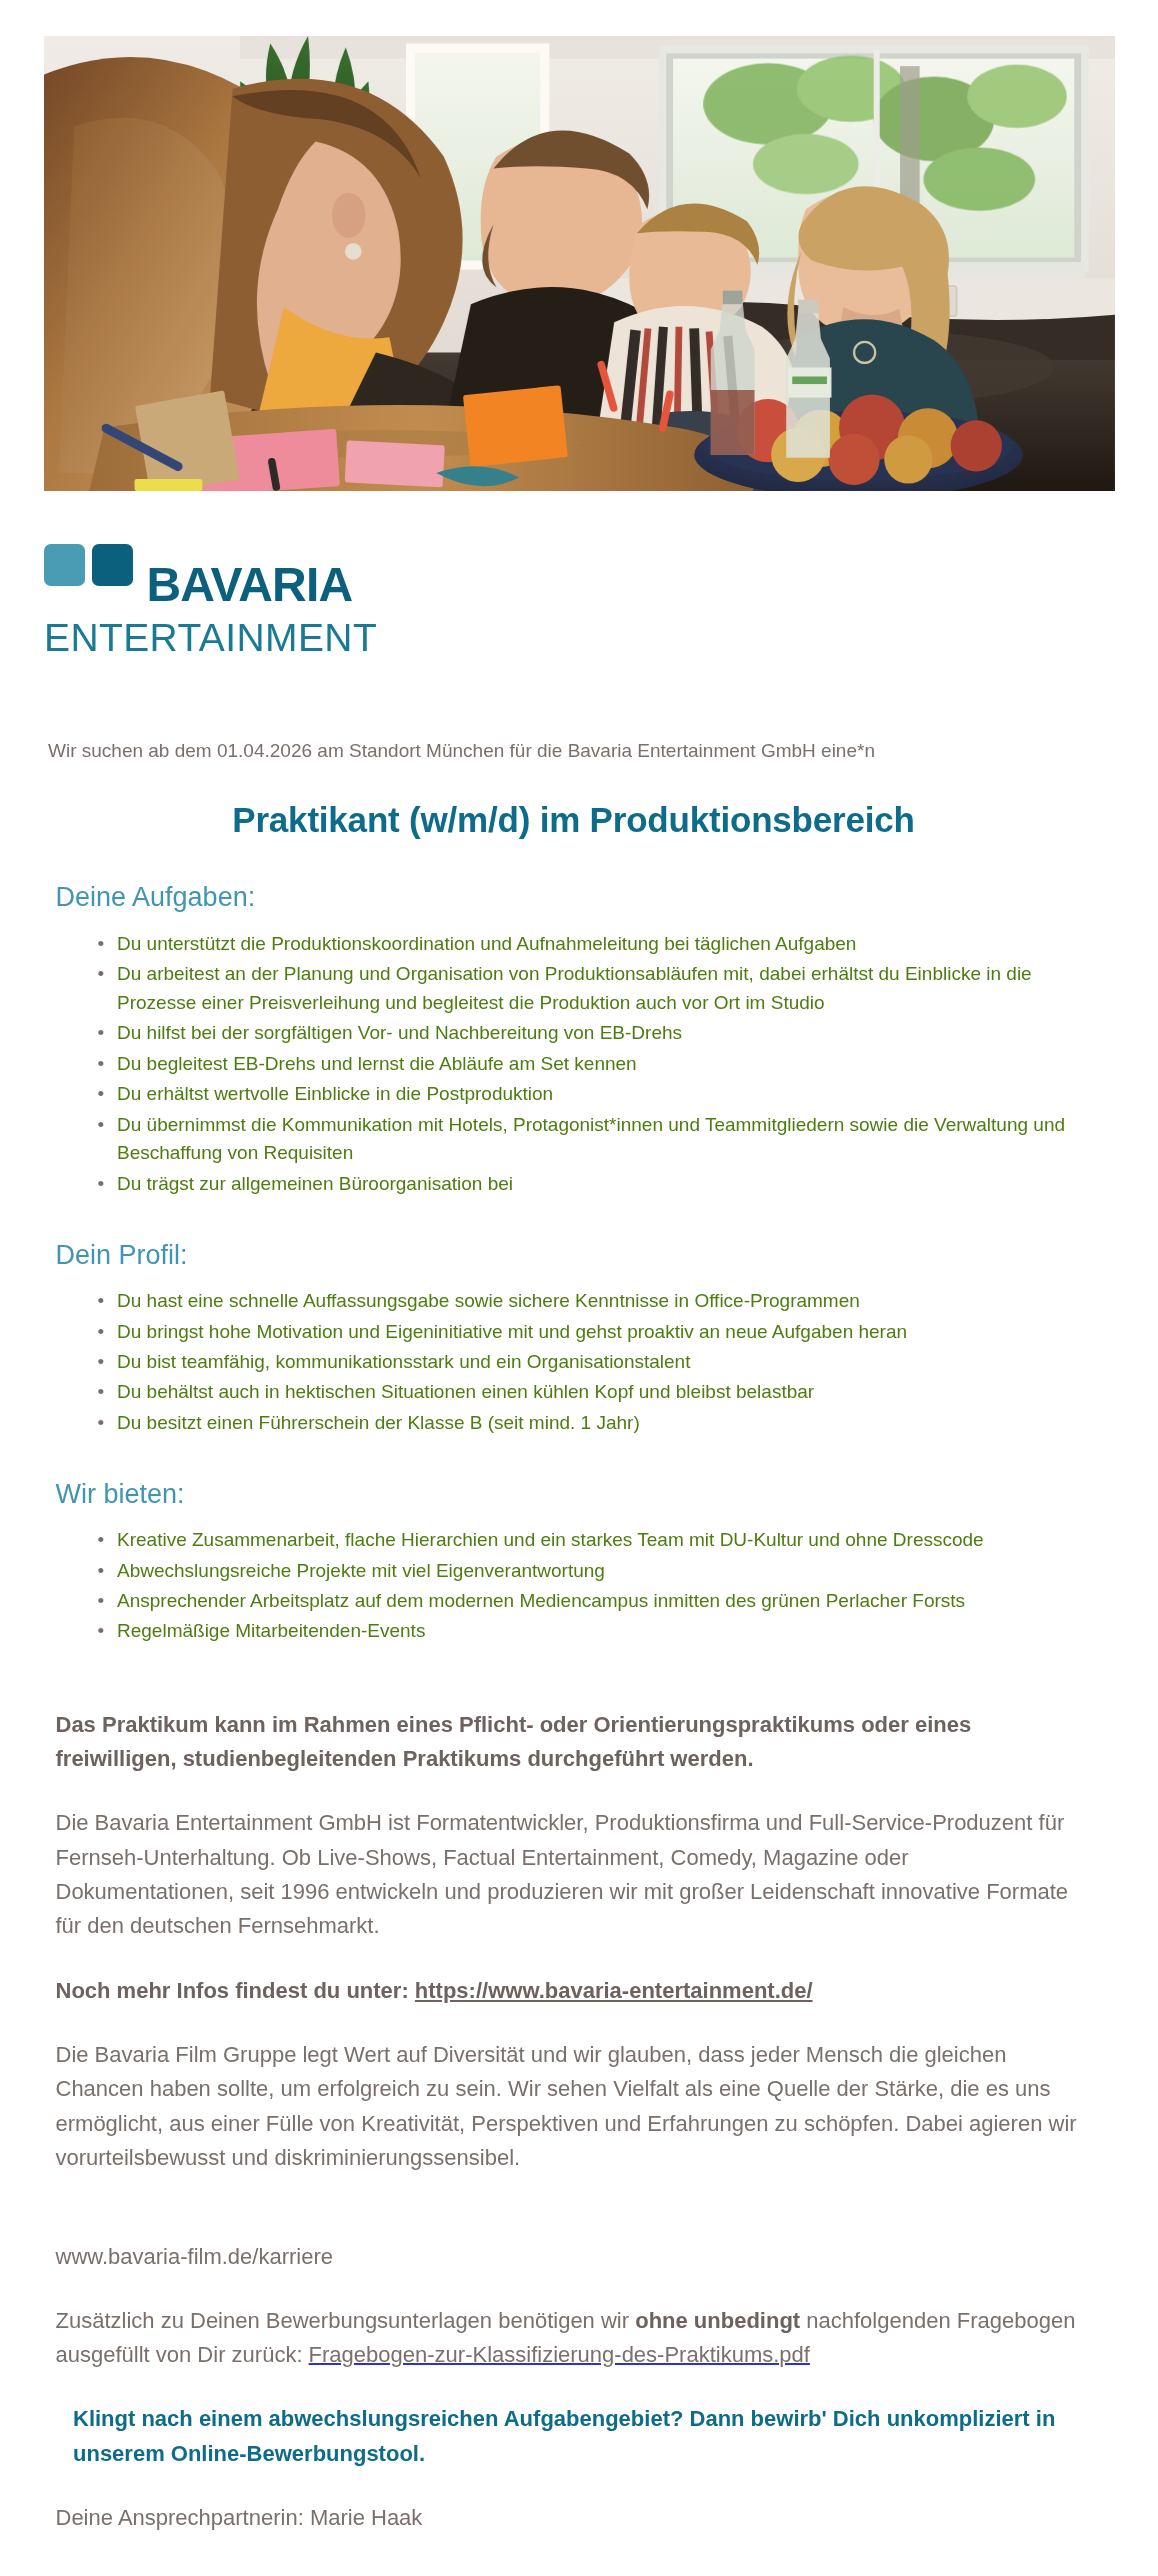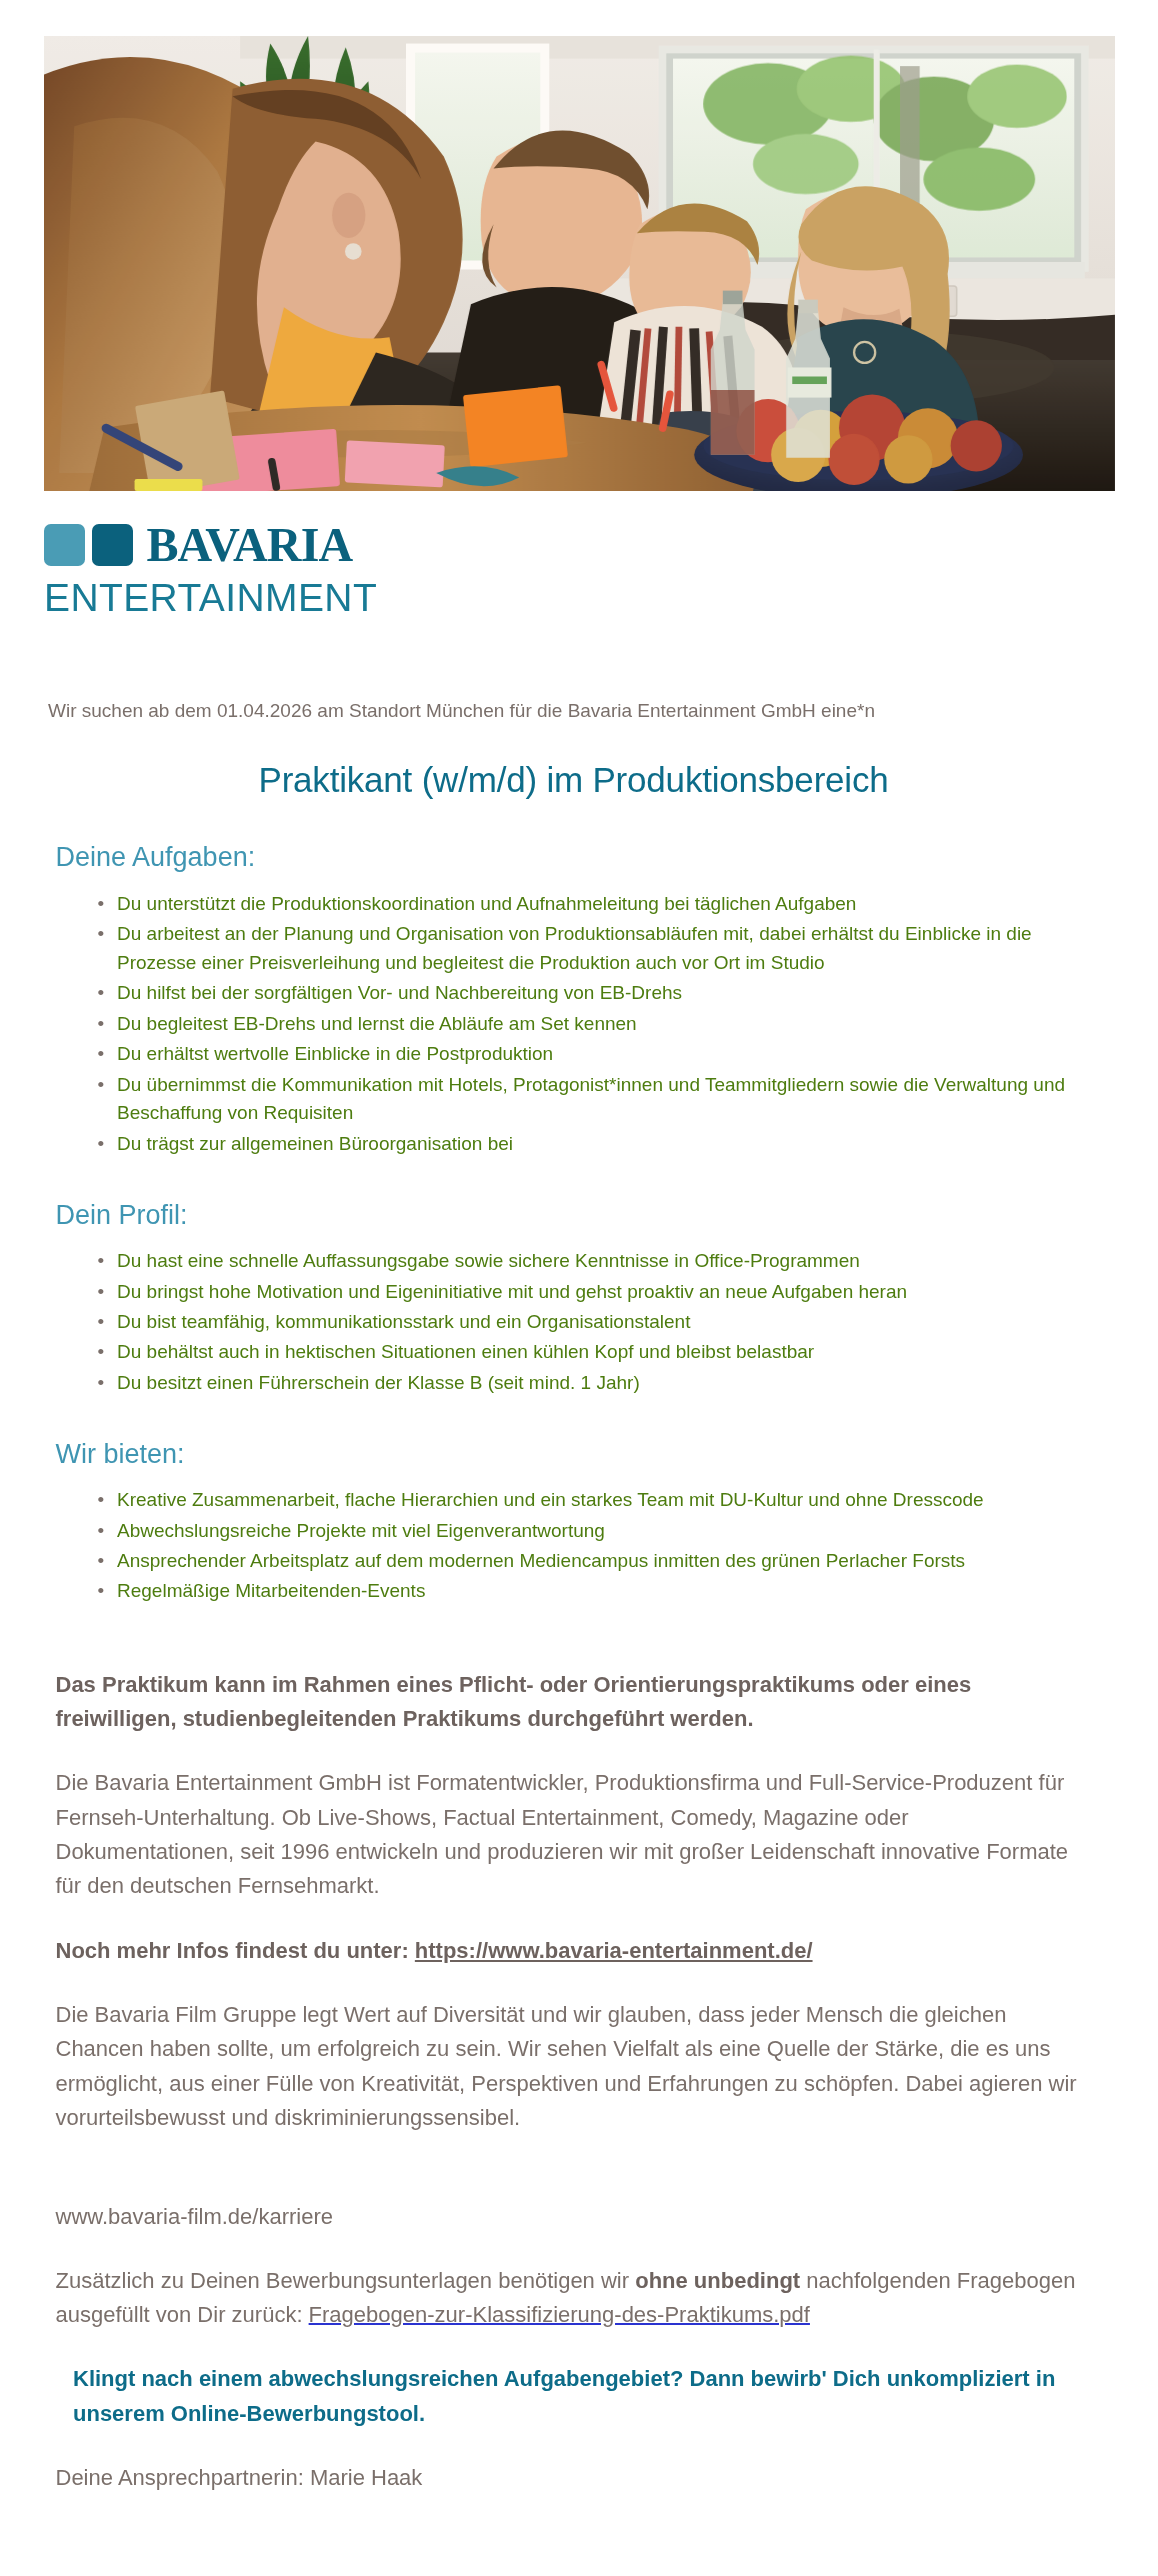--- a/index.html
+++ b/index.html
@@ -56,21 +56,22 @@
     border-radius: 6.8px;
   }
   .logo-sq.light { background: #4a9cb5; }
   .logo-sq.dark  { background: #0b617d; }
   .logo-word {
     font-size: 48px;
     font-weight: bold;
     letter-spacing: -0.8px;
     color: #0b617d;
     line-height: 1;
-    font-family: Liberation Serif, serif;
+    font-family: Liberation Sans, sans-serif;
+    margin-top: 40px;
   }
   .logo-sub {
     font-size: 39px;
     letter-spacing: 0.4px;
     color: #187a95;
     line-height: 1;
     margin-top: 9px;
     font-family: "Liberation Sans", sans-serif;
   }
 
@@ -80,21 +81,21 @@
     box-sizing: border-box;
   }
   .intro {
     font-size: 19px;
     color: #7a6f6a;
     margin-top: 80px;
     line-height: 1.5;
   }
   .job-title {
     font-size: 35px;
-    font-weight: normal;
+    font-weight: bold;
     color: #0d6c89;
     text-align: center;
     margin: 32px 0 0 0;
     line-height: 1.25;
     letter-spacing: -0.2px;
   }
 
   .section-head {
     font-size: 27px;
     color: #3f95b2;

